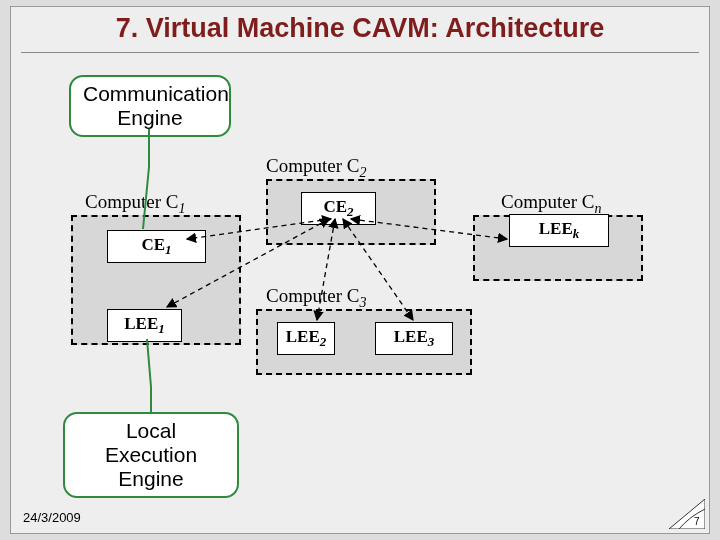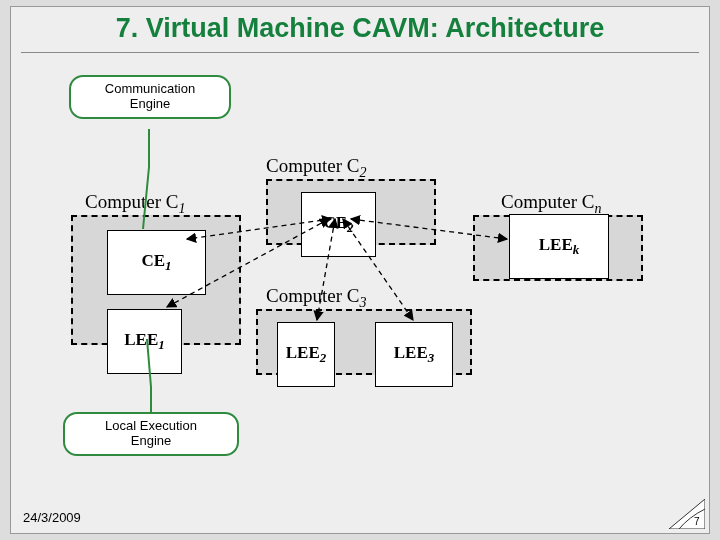--- a/index.html
+++ b/index.html
@@ -18,32 +18,32 @@
     width: 700px;
     height: 528px;
     background: #eee;
     border: 1px solid #999;
   }
   .title {
     position: absolute;
     left: 0; right: 0; top: 6px;
     text-align: center;
     font-size: 27px;
-    color: #15803d;
+    color: #7f1d1d;
     padding-bottom: 8px;
     border-bottom: 1px solid #888;
     margin: 0 10px;
   }
   .callout {
     position: absolute;
     border: 2px solid #2e8b3e;
     border-radius: 14px;
     background: #fff;
     text-align: center;
-    font-size: 13px;
+    font-size: 21px;
     padding: 5px 12px;
     line-height: 1.15;
   }
   .comp-label {
     position: absolute;
     font-family: "Times New Roman", serif;
     font-weight: normal;
     font-size: 19px;
   }
   .comp-label sub { font-style: italic; font-size: 14px; }
@@ -53,21 +53,21 @@
     background: #d7d7d7;
   }
   .node {
     position: absolute;
     border: 1px solid #000;
     background: #fff;
     text-align: center;
     font-family: "Times New Roman", serif;
     font-weight: bold;
     font-size: 17px;
-    padding: 20px 0;
+    padding: 4px 0;
   }
   .node sub { font-style: italic; font-size: 13px; }
   .date {
     position: absolute;
     left: 12px;
     bottom: 8px;
     font-size: 13px;
   }
   .pagecorner {
     position: absolute;

